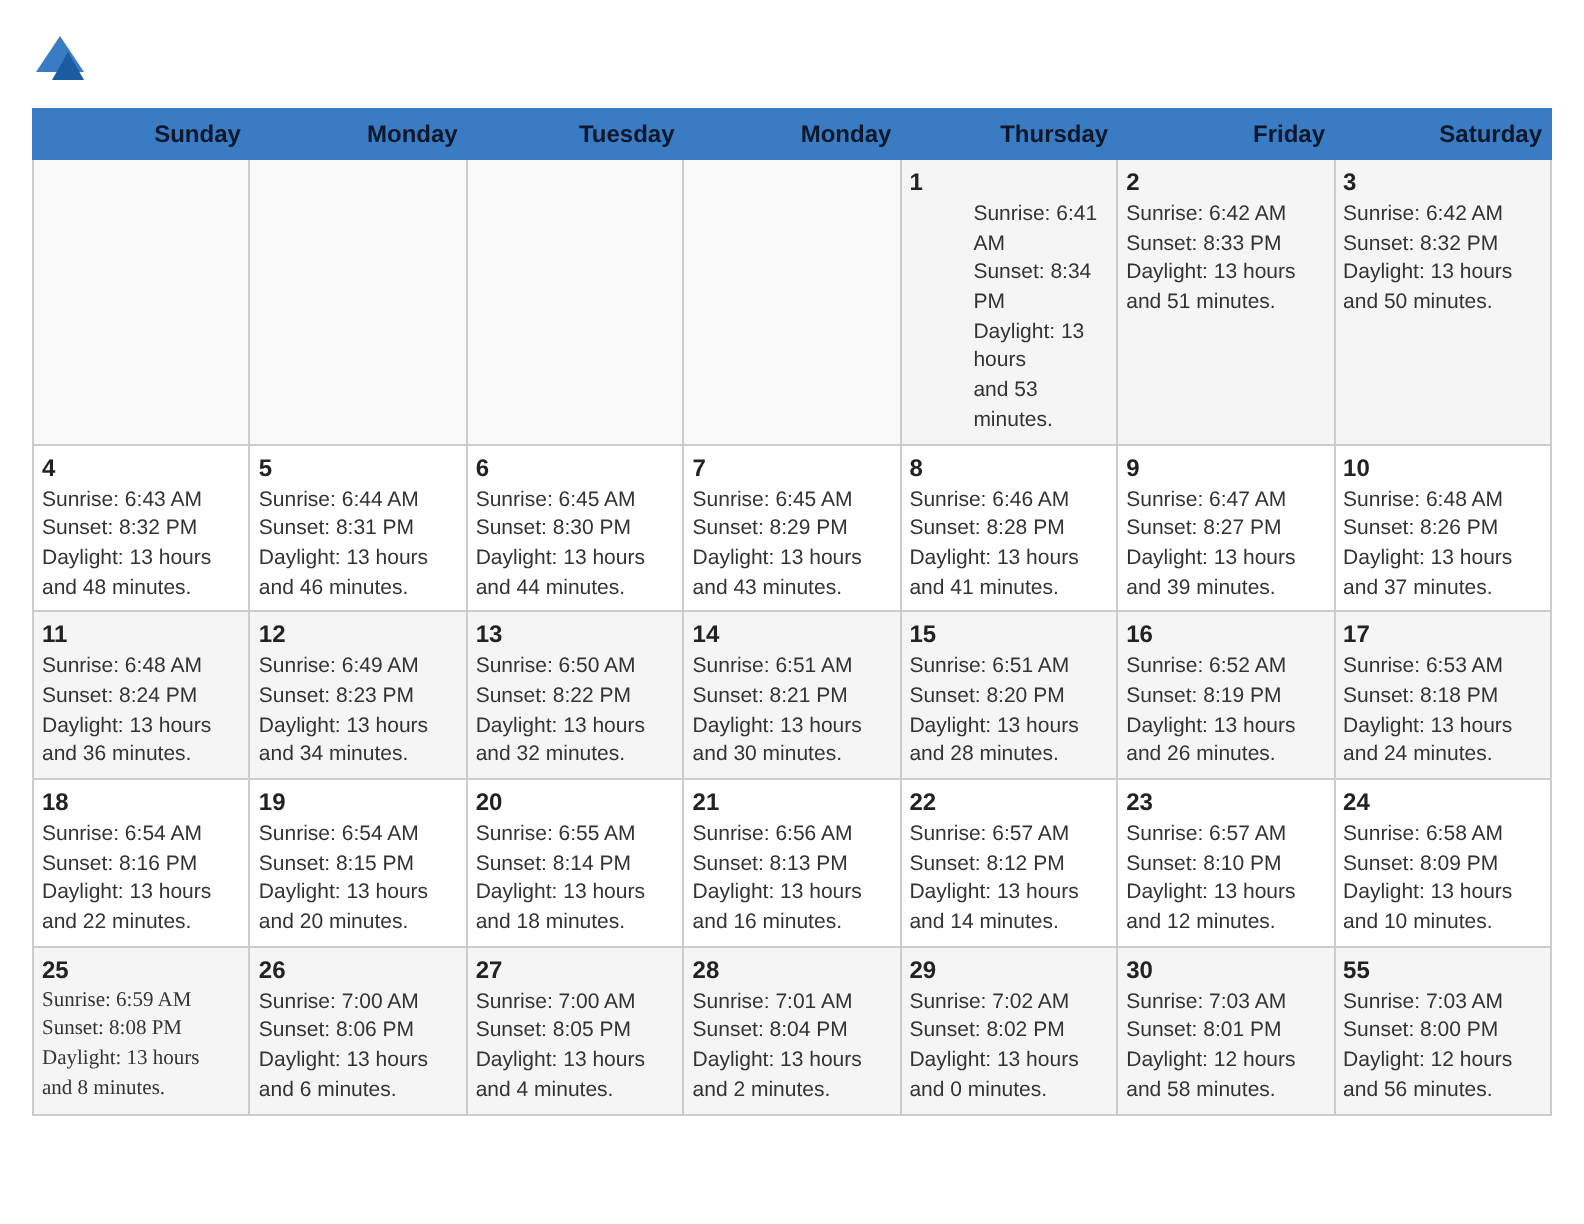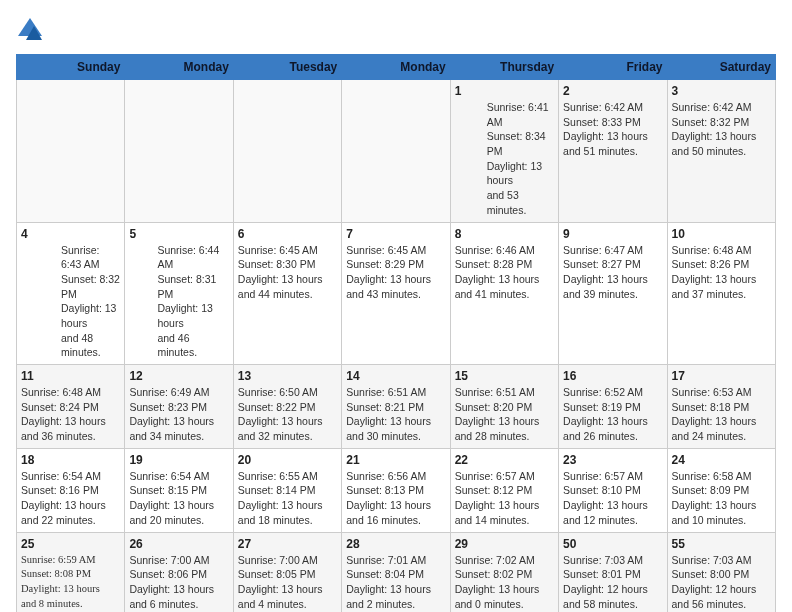--- a/index.html
+++ b/index.html
@@ -146,28 +146,28 @@
           <span class="day-num">3</span>
           <div class="day-info" style="white-space: pre-line;">Sunrise: 6:42 AM
 Sunset: 8:32 PM
 Daylight: 13 hours
 and 50 minutes.</div>
         </td>
       </tr>
       <tr>
         <td>
           <span class="day-num">4</span>
-          <div class="day-info" style="white-space: pre-line; margin-left: 40px;">Sunrise: 6:43 AM
+          <div class="day-info" style="white-space: pre-line;">Sunrise: 6:43 AM
 Sunset: 8:32 PM
 Daylight: 13 hours
 and 48 minutes.</div>
         </td>
         <td>
           <span class="day-num">5</span>
-          <div class="day-info" style="white-space: pre-line; margin-left: 28px;">Sunrise: 6:44 AM
+          <div class="day-info" style="white-space: pre-line;">Sunrise: 6:44 AM
 Sunset: 8:31 PM
 Daylight: 13 hours
 and 46 minutes.</div>
         </td>
         <td>
           <span class="day-num">6</span>
           <div class="day-info" style="white-space: pre-line;">Sunrise: 6:45 AM
 Sunset: 8:30 PM
 Daylight: 13 hours
 and 44 minutes.</div>
@@ -333,21 +333,21 @@
 and 2 minutes.</div>
         </td>
         <td>
           <span class="day-num">29</span>
           <div class="day-info" style="white-space: pre-line;">Sunrise: 7:02 AM
 Sunset: 8:02 PM
 Daylight: 13 hours
 and 0 minutes.</div>
         </td>
         <td>
-          <span class="day-num">50</span>
+          <span class="day-num">30</span>
           <div class="day-info" style="white-space: pre-line;">Sunrise: 7:03 AM
 Sunset: 8:01 PM
 Daylight: 12 hours
 and 58 minutes.</div>
         </td>
         <td>
           <span class="day-num">55</span>
           <div class="day-info" style="white-space: pre-line;">Sunrise: 7:03 AM
 Sunset: 8:00 PM
 Daylight: 12 hours

